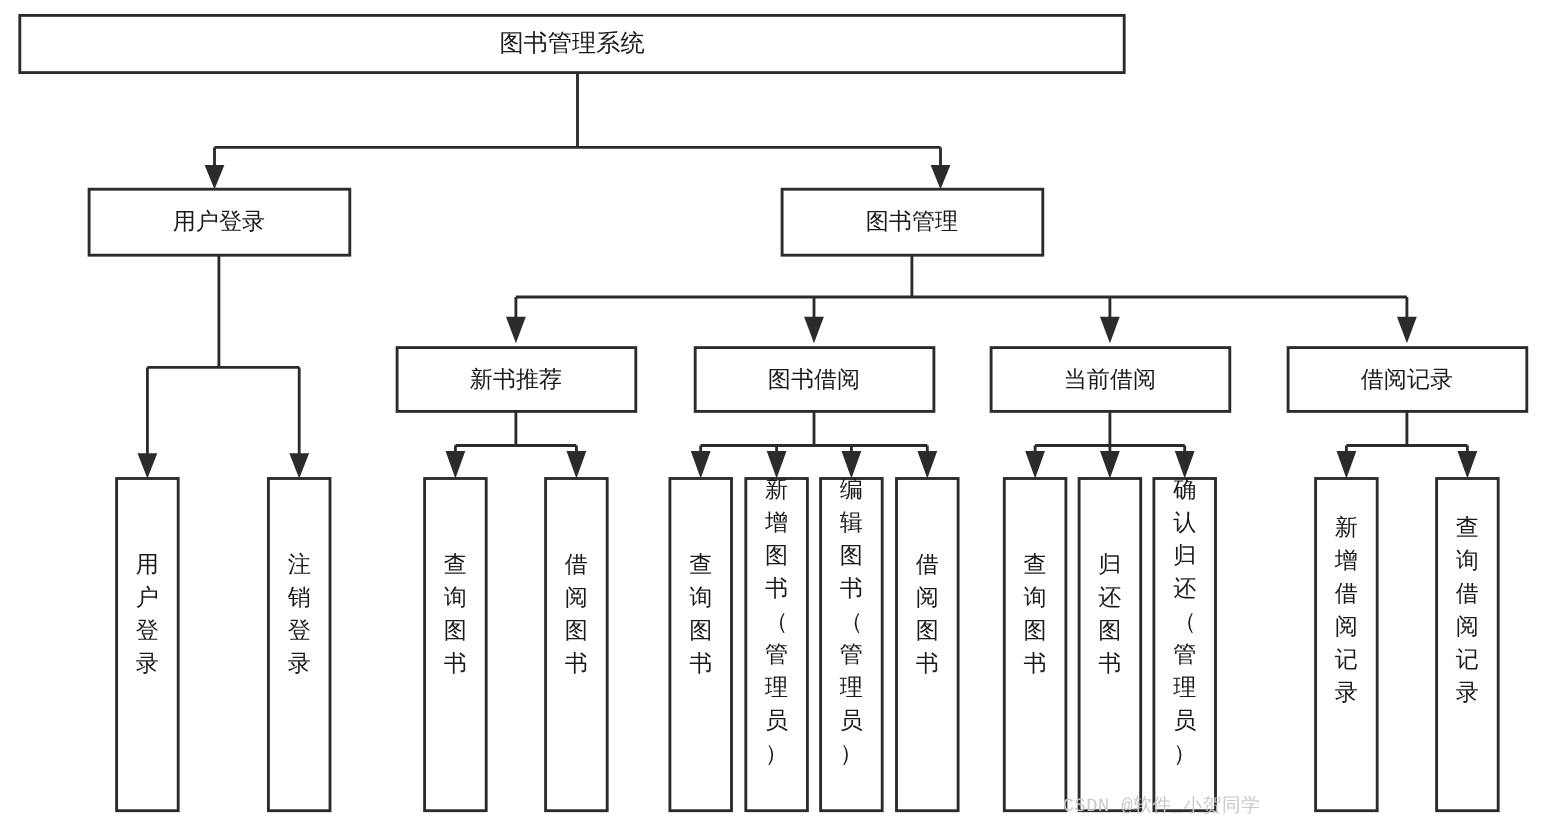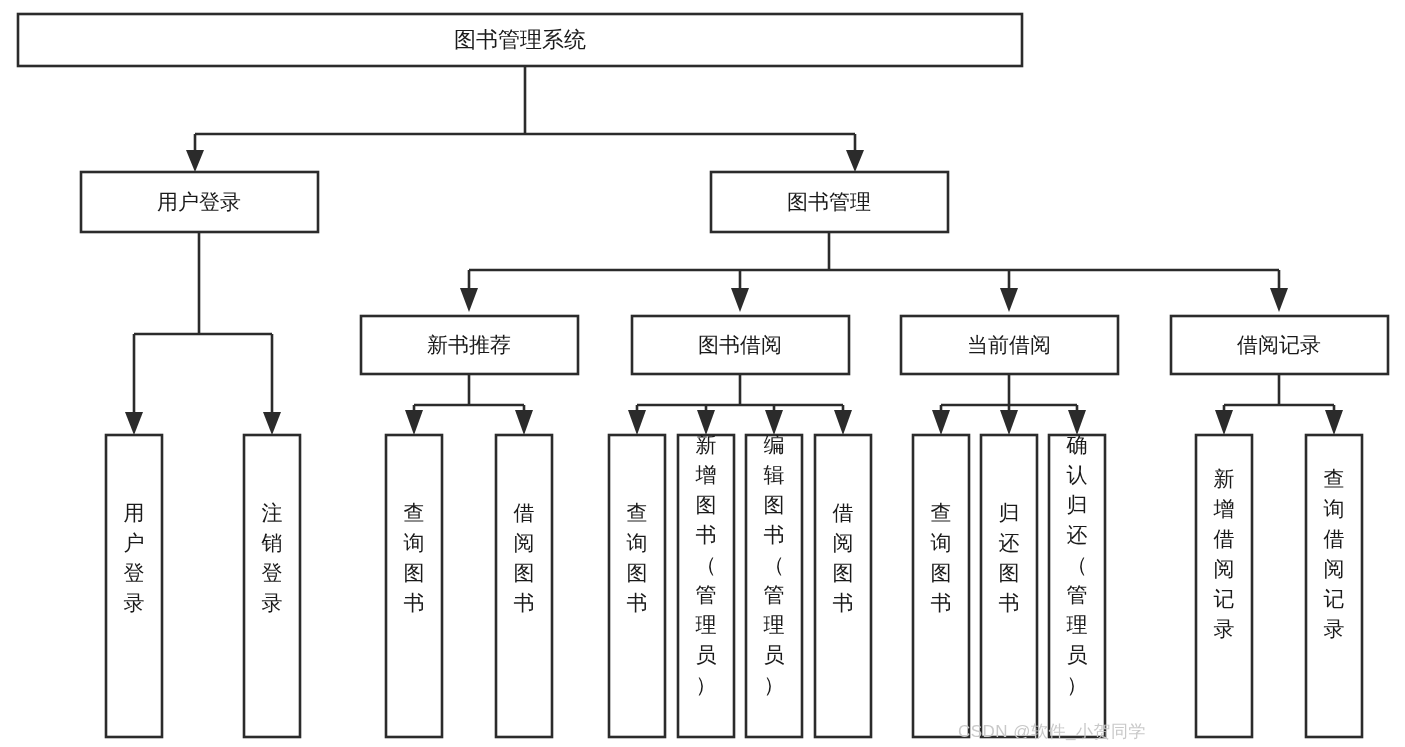--- a/index.html
+++ b/index.html
@@ -59,21 +59,21 @@
   .leaf-label {
     font-family: "Liberation Sans", "DejaVu Sans", sans-serif;
     font-size: 21px;
     fill: #1a1a1a;
     text-anchor: middle;
   }
   .watermark {
     position: absolute;
     right: 8px;
     bottom: 4px;
-    font-family: Liberation Sans, sans-serif;
+    font-family: Liberation Mono, monospace;
     font-size: 17px;
     color: #c9c9c9;
     letter-spacing: 0.5px;
     white-space: nowrap;
     pointer-events: none;
   }
 </style>
 </head>
 <body>
 

